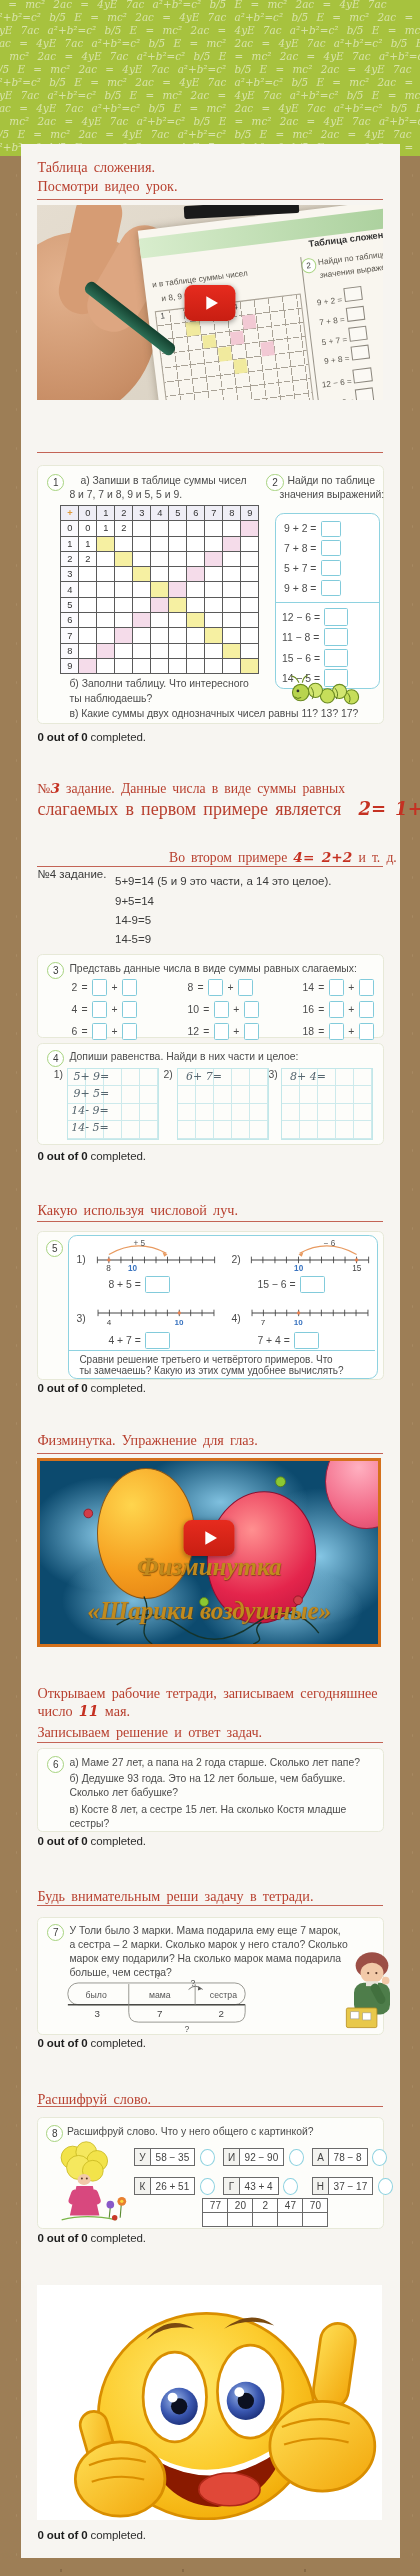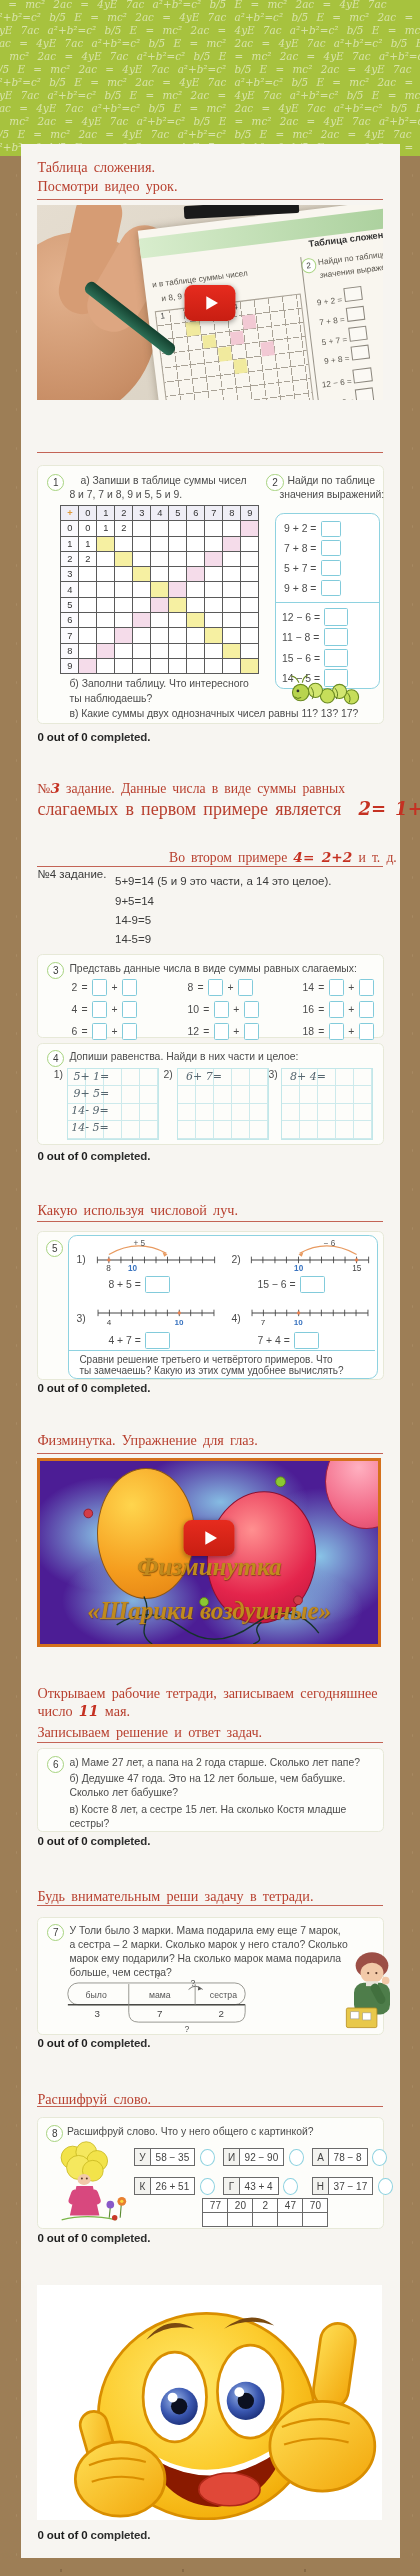--- a/index.html
+++ b/index.html
@@ -13,21 +13,21 @@
   .banner{position:absolute;left:0;top:0;width:420px;height:156px;background:var(--banner_green,#a7c23e);overflow:hidden;z-index:1}
   .banner .pattern{position:absolute;left:-7.7px;top:-2.2px;width:443px;color:rgba(255,255,255,.55);
     font-family:"DejaVu Serif",serif;font-style:italic;font-size:10.4px;line-height:13px;word-spacing:5px;overflow:hidden;height:159px}
   .titlebox{position:absolute;left:43px;top:58px;width:336px;height:39px;background:#ffffff;z-index:3;display:flex;align-items:center;justify-content:center}
   .titlebox .t{font-family:"Liberation Serif","DejaVu Serif",serif;font-size:23px;color:var(--accent,#c03a2b);letter-spacing:0.5px}
   .card{position:absolute;left:21px;top:144px;width:379px;height:2414px;background:#f7f5f1;z-index:2}
   .sec-h{position:absolute;left:16.4px;font-family:"Liberation Serif","DejaVu Serif",serif;font-size:14.2px;color:var(--accent,#b8402f);word-spacing:2.7px;white-space:nowrap}
   .rule{position:absolute;left:16.4px;width:346px;height:1.1px;background:#ba493a;opacity:.85}
   .comp{position:absolute;left:16.4px;font-size:11.5px;color:#1d1d1d;letter-spacing:-0.1px;white-space:nowrap}
   .comp .b{font-weight:700}
-  .comp .rest{font-weight:700;color:#2e2e2e}
+  .comp .rest{font-weight:400;color:#2e2e2e}
   .img-card{position:absolute;left:16.4px;width:345px;background:#fdfdfa;border:0.5px solid #e7e9d8;border-radius:5.5px}
   .circ{position:absolute;width:15.3px;height:15.3px;border:1.1px solid #a7d37f;border-radius:50%;background:#fff;color:#3c3c3c;font-size:10px;display:flex;align-items:center;justify-content:center}
   .ws{position:absolute;color:#4c4c4c;font-size:10.4px;white-space:nowrap}
   .box{display:inline-block;border:1.1px solid #82cbdb;border-radius:1.6px;background:#fff}
   .eqrow{position:absolute;display:flex;align-items:center;gap:4.4px;color:#4c4c4c;font-size:10.4px;white-space:nowrap}
   .bluebox{position:absolute;border:1.1px solid #8ed2e0;border-radius:8.8px;background:#fff}
   .hand{font-family:"DejaVu Serif",serif;font-style:italic;font-weight:700;color:#c53122}
   .blacktext{position:absolute;color:#3a3a3a;font-size:11.5px;white-space:nowrap}
   .atable{position:absolute;display:grid;grid-template-columns:repeat(11,18px);grid-auto-rows:15.3px;border-top:0.8px solid #5a5a5a;border-left:0.8px solid #5a5a5a;font-size:9.3px;color:#333}
   .atcell{border-right:0.8px solid #5a5a5a;border-bottom:0.8px solid #5a5a5a;display:flex;align-items:center;justify-content:center;background:#fff}
@@ -52,21 +52,21 @@
                      repeating-linear-gradient(to bottom,transparent 0 13.4px,#a8a195 13.4px 14.2px);
     border:0.5px solid #a8a195}
   .v1 .cell{position:absolute;width:13.7px;height:13.7px}
   .v1 .vline{position:absolute;left:158px;top:46px;height:150px;border-left:1.1px solid #99948a}
   .v1 .ptext{position:absolute;color:#5a564e;font-size:8.2px;white-space:nowrap}
   .v1 .pbox{display:inline-block;width:16.4px;height:12px;border:0.9px solid #8b867c;background:#fbf9f4}
   .v1 .handblob{position:absolute;border-radius:48%;background:radial-gradient(circle at 35% 30%,#e3b28e,#c98f67 70%,#b87a52)}
   .v1 .pen{position:absolute;left:38px;top:107px;width:110px;height:13px;border-radius:5.5px;background:linear-gradient(#14412f,#2d6f56);transform:rotate(38deg)}
   .v1 .dark{position:absolute;left:147px;top:-2.2px;width:115px;height:13px;background:#1a1a1a;border-radius:2.2px;transform:rotate(-3deg)}
   
-  .v2{border:3.8px solid var(--video2_border,#d4711c);background:#4c1d95}
+  .v2{border:3.8px solid var(--video2_border,#d4711c);background:#0c4a6e}
   .skyblob{position:absolute;border-radius:50%}
   .goldtext{position:absolute;left:0;width:100%;text-align:center;font-family:"Liberation Serif","DejaVu Serif",serif;font-style:italic;font-weight:700;
     color:var(--gold_text,#c08a1e);text-shadow:0.5px 1.1px 1.1px rgba(90,50,0,.55),0 0 1.1px rgba(120,70,0,.6);z-index:6}
   .balloon{position:absolute;border-radius:50%}
   .nl-label{fill:#444;font-size:15px;font-family:"Liberation Sans",sans-serif}
   .nl-blue{fill:#3a74c0;font-weight:bold;font-size:15px;font-family:"Liberation Sans",sans-serif}
   .nl-arc{fill:#555;font-size:15px;font-family:"Liberation Sans",sans-serif}
   .dgt{fill:#555;font-size:16px;font-family:"Liberation Sans",sans-serif;text-anchor:middle}
   .dgn{fill:#444;font-size:18px;font-family:"Liberation Sans",sans-serif;text-anchor:middle}
   .lbox{position:absolute;display:flex;align-items:center}
@@ -402,21 +402,21 @@
           <span>+</span>
           <span class="box" style="width:13px;height:15.3px"></span>
         </div>
     </div>
 
     <div class="img-card" style="top:899px;height:100px">
       <div class="circ" style="left:8.8px;top:5.5px">4</div>
       <div class="ws" style="left:31px;top:6.6px">Допиши равенства. Найди в них части и целое:</div>
       <div class="ws" style="left:15.3px;top:25px">1)</div>
       <div class="gridpanel" style="left:28.5px;top:24px;width:90px;height:70px">
-        <div class="hw" style="left:5.5px;top:1.1px">5+ 1=</div>
+        <div class="hw" style="left:5.5px;top:1.1px">5+ 9=</div>
         <div class="hw" style="left:5.5px;top:18px">9+ 5=</div>
         <div class="hw" style="left:3.3px;top:35px">14- 9=</div>
         <div class="hw" style="left:3.3px;top:52px">14- 5=</div>
       </div>
       <div class="ws" style="left:125px;top:25px">2)</div>
       <div class="gridpanel" style="left:139px;top:24px;width:90px;height:70px">
         <div class="hw" style="left:7.7px;top:1.1px">6+ 7=</div>
       </div>
       <div class="ws" style="left:230px;top:25px">3)</div>
       <div class="gridpanel" style="left:243px;top:24px;width:90px;height:70px">
@@ -574,21 +574,21 @@
       <span>число</span>
       <span class="hand">11</span>
       <span>мая.</span>
     </div>
     <div class="sec-h" style="top:1580px">Записываем решение и ответ задач.</div>
     <div class="rule" style="top:1598px"></div>
 
     <div class="img-card" style="top:1604px;height:82px">
       <div class="circ" style="left:8.8px;top:6.6px">6</div>
       <div class="ws" style="left:31px;top:7.7px">а) Маме 27 лет, а папа на 2 года старше. Сколько лет папе?</div>
-      <div class="ws" style="left:31px;top:24px">б) Дедушке 47 года. Это на 12 лет больше, чем бабушке.</div>
+      <div class="ws" style="left:31px;top:24px">б) Дедушке 93 года. Это на 12 лет больше, чем бабушке.</div>
       <div class="ws" style="left:31px;top:38px">Сколько лет бабушке?</div>
       <div class="ws" style="left:31px;top:55px">в) Косте 8 лет, а сестре 15 лет. На сколько Костя младше</div>
       <div class="ws" style="left:31px;top:69px">сестры?</div>
     </div>
     <div class="comp" style="top:1691px"><span class="b">0 out of 0</span><span class="rest"> completed.</span></div>
 
     <div class="sec-h" style="top:1744px">Будь внимательным реши задачу в тетради.</div>
     <div class="rule" style="top:1761px"></div>
 
     <div class="img-card" style="top:1773px;height:116px">

